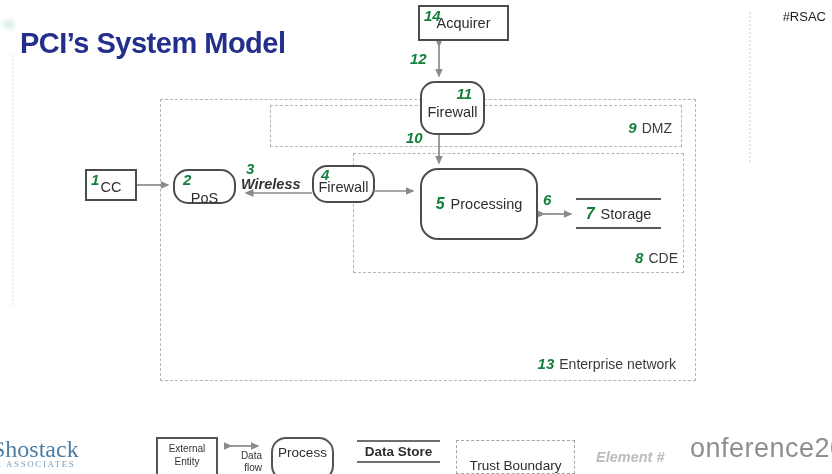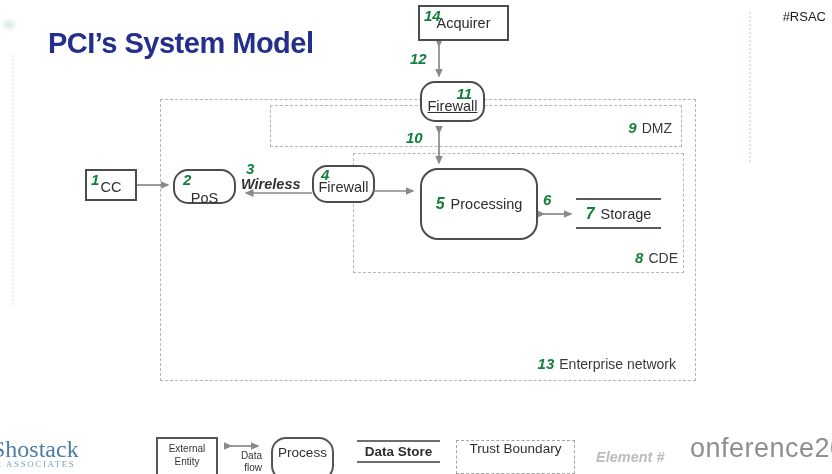--- a/index.html
+++ b/index.html
@@ -8,21 +8,20 @@
     background:#ffffff;
     font-family:"Liberation Sans","DejaVu Sans",sans-serif;
   }
   .abs{position:absolute;}
 
   
   .title{
     left:20px;top:27px;
     font-size:29px;font-weight:bold;letter-spacing:-0.5px;
     color:#242f8c;
-    margin-left:28px;
   }
   .hashtag{
     right:6px;top:9px;
     font-size:13px;color:#1b1b1b;
   }
 
   
   .boundary{
     border:1.5px dashed #b5b5b5;box-sizing:border-box;
   }
@@ -41,21 +40,21 @@
   
   .node{
     background:#fff;border:2px solid #4c4c4c;box-sizing:border-box;
     display:flex;align-items:center;justify-content:center;
     font-size:14.5px;color:#2e2e2e;white-space:nowrap;
   }
   .rounded{border-radius:15px;}
   .node .corner-num{position:absolute;}
 
   .n-acquirer{left:418px;top:5px;width:91px;height:36px;}
-  .n-firewall11{left:420px;top:81px;width:65px;height:41px;text-decoration:underline;}
+  .n-firewall11{left:420px;top:81px;width:65px;height:54px;}
   .n-cc{left:85px;top:169px;width:52px;height:32px;}
   .n-pos{left:173px;top:169px;width:63px;height:35px;}
   .n-firewall4{left:312px;top:165px;width:63px;height:38px;}
   .n-processing{left:420px;top:168px;width:118px;height:72px;border-radius:18px;}
   .n-processing .num,.n-storage .num{margin-right:6px;font-size:16px;}
 
   .n-storage{
     left:576px;top:198px;width:85px;height:31px;box-sizing:border-box;
     border-top:2px solid #5a5a5a;border-bottom:2px solid #5a5a5a;
     display:flex;align-items:center;justify-content:center;
@@ -85,21 +84,21 @@
   }
   .lg-datastore{
     left:357px;top:440px;width:83px;height:23px;box-sizing:border-box;
     border-top:2.5px solid #6e6e6e;border-bottom:2.5px solid #6e6e6e;
     display:flex;align-items:center;justify-content:center;
     font-size:13.5px;font-weight:600;color:#2e2e2e;
   }
   .lg-trust{
     left:456px;top:440px;width:119px;height:34px;box-sizing:border-box;
     border:1.5px dashed #a5a5a5;
-    display:flex;align-items:flex-start;justify-content:center;
+    display:flex;align-items:flex-end;justify-content:center;
     font-size:13.5px;color:#2e2e2e;
   }
   .lg-element{
     left:596px;top:449px;
     font-size:14.5px;font-style:italic;font-weight:bold;color:#bcbcbc;
   }
 
   
   .logo-main{
     left:-8px;top:436px;

